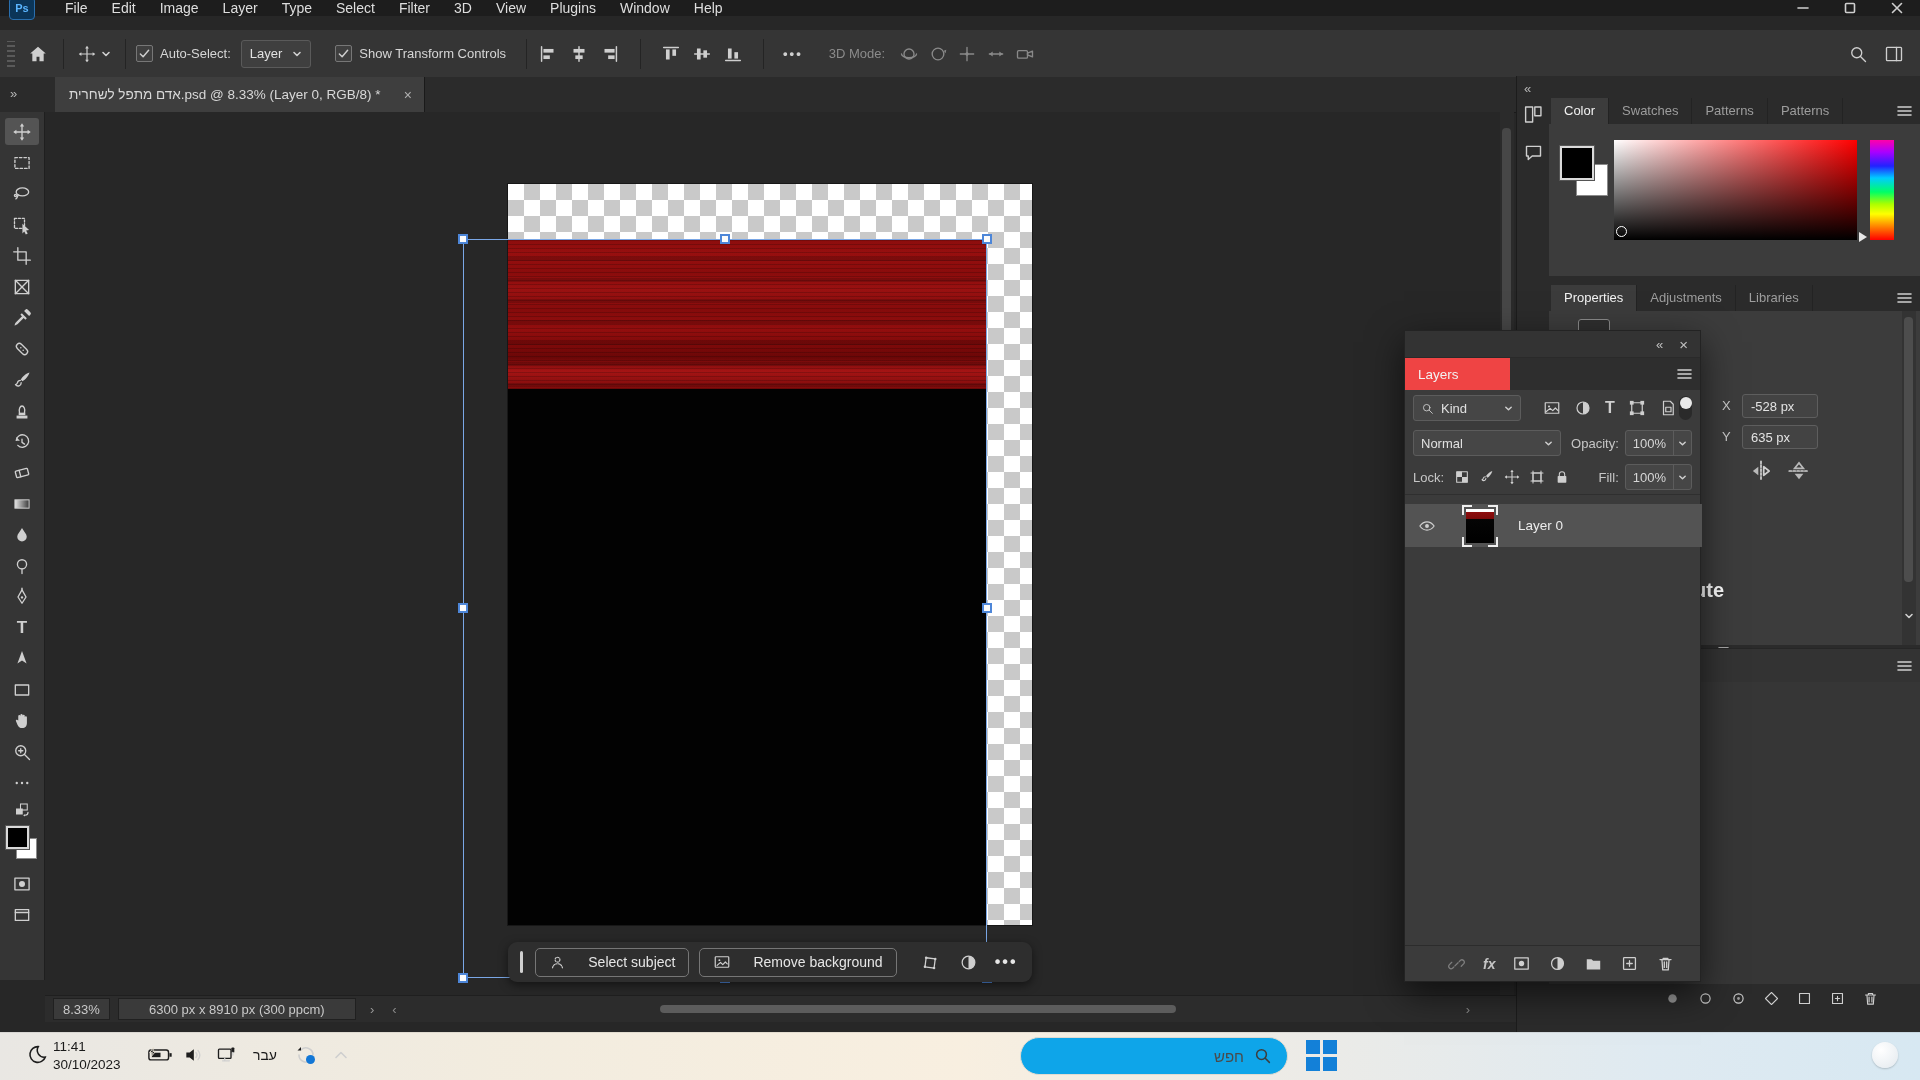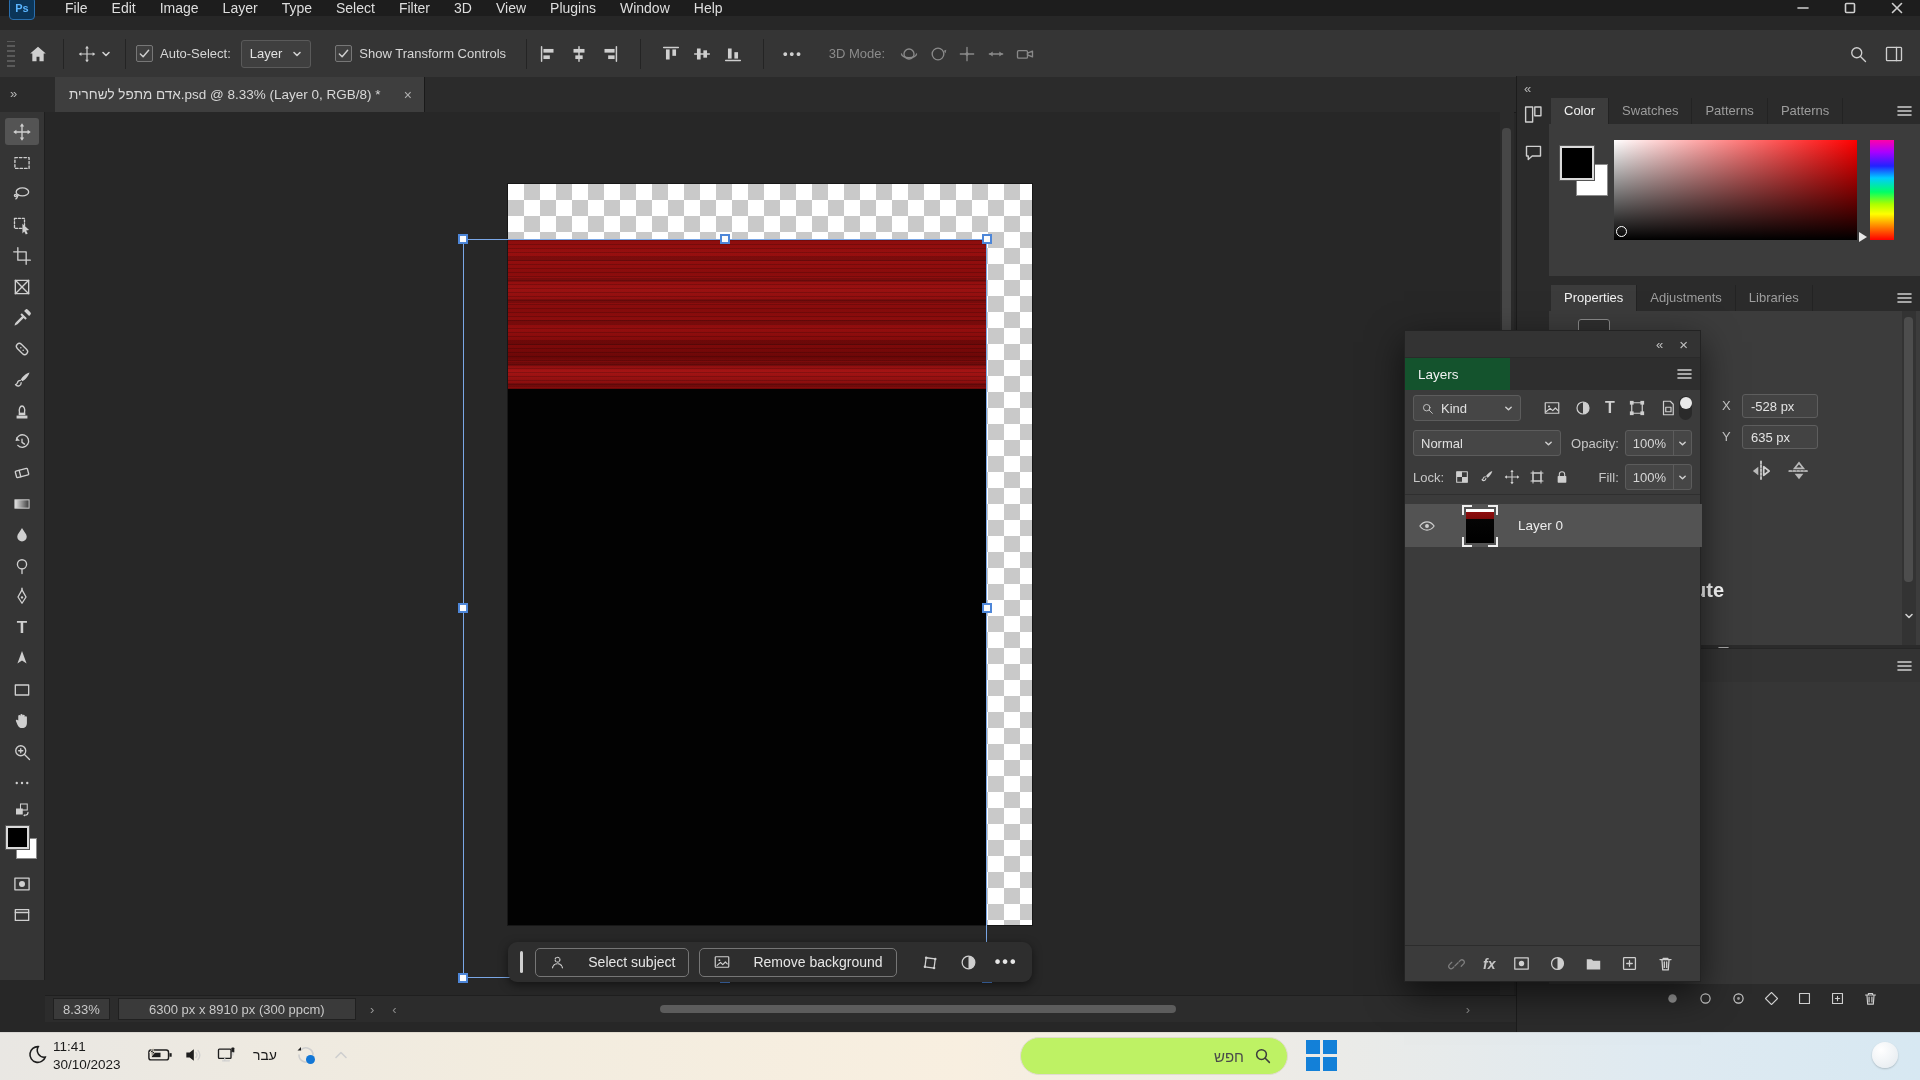--- a/index.html
+++ b/index.html
@@ -91,41 +91,41 @@
   .field{height:24px;background:#434343;border:1px solid #5e5e5e;border-radius:3px;color:#e3e3e3;
     font-size:13px;display:flex;align-items:center;padding:0 8px;box-sizing:border-box}
   .gicons{display:flex;gap:12px;align-items:center}
 
   
   .lpanel{left:1404px;top:330px;width:297px;height:652px;background:#3b3b3b;border:1px solid #232323;
     box-shadow:0 12px 34px rgba(0,0,0,.6);z-index:10;box-sizing:border-box;color:#d6d6d6;font-size:13px}
   .lp-top{height:26px;background:#333;border-bottom:1px solid #2a2a2a;display:flex;align-items:center;
     justify-content:flex-end;gap:16px;padding-right:12px;color:#c0c0c0}
   .lp-tabs{height:32px;background:#2e2e2e;display:flex;align-items:stretch;position:relative}
-  .lp-tab{width:92px;background:#14532d;color:#f2f2f2;font-size:13.5px;display:flex;align-items:center;padding-left:13px}
+  .lp-tab{width:92px;background:#ef4444;color:#f2f2f2;font-size:13.5px;display:flex;align-items:center;padding-left:13px}
   .lrow{display:flex;align-items:center;padding:0 8px;position:relative}
   .ddl{background:#464646;border:1px solid #5c5c5c;border-radius:3px;height:26px;display:flex;
     align-items:center;padding:0 7px;gap:7px;color:#e0e0e0;box-sizing:border-box}
   .valbox{background:#464646;border:1px solid #5c5c5c;border-radius:3px;height:26px;display:flex;align-items:center;box-sizing:border-box}
   .valbox .v{padding:0 7px}
   .valbox .c{border-left:1px solid #5c5c5c;height:100%;display:flex;align-items:center;padding:0 4px}
   .layer-row{position:absolute;left:0;top:173px;width:297px;height:43px;background:#535353;display:flex;align-items:center}
   .thumbwrap{position:relative;width:32px;height:38px;margin-left:28px}
   .lthumb{position:absolute;left:2px;top:2px;width:28px;height:34px;background:
     linear-gradient(180deg,#fff 0,#fff 3px,#8e0e0e 3px,#7c0a0a 10px,#050505 10px,#000 100%)}
   .corner{position:absolute;width:8px;height:8px;border:2px solid #efefef}
   .lp-bottom{position:absolute;left:0;bottom:0;width:100%;height:36px;border-top:1px solid #2c2c2c;
     display:flex;align-items:center;gap:17px;padding-left:42px;box-sizing:border-box}
 
   
   .taskbar{left:0;top:1032px;width:1920px;height:48px;
     background:linear-gradient(90deg,#e9e7e3 0%,#f2ecdf 25%,#f8efe0 50%,#ecebe7 68%,#dfeaf1 86%,#d7e8f2 100%);
     border-top:1px solid rgba(0,0,0,.07);color:#1a1a1a}
   .clock{font-size:13.5px;line-height:1.32;color:#1a1a1a}
-  .searchpill{left:1020px;top:1037px;width:268px;height:38px;border-radius:19px;background:#bef264;
+  .searchpill{left:1020px;top:1037px;width:268px;height:38px;border-radius:19px;background:#0ea5e9;
     border:1px solid #e1dbd0;display:flex;align-items:center;justify-content:flex-end;gap:10px;
     padding-right:15px;box-sizing:border-box;font-size:15px;color:#4a4a4a}
   .winlogo{left:1306px;top:1040px;width:31px;height:31px;display:grid;grid-template-columns:14px 14px;
     grid-template-rows:14px 14px;gap:3px}
   .winlogo span{background:#1380d8}
 </style>
 </head>
 <body>
 
 <div class="screen">

